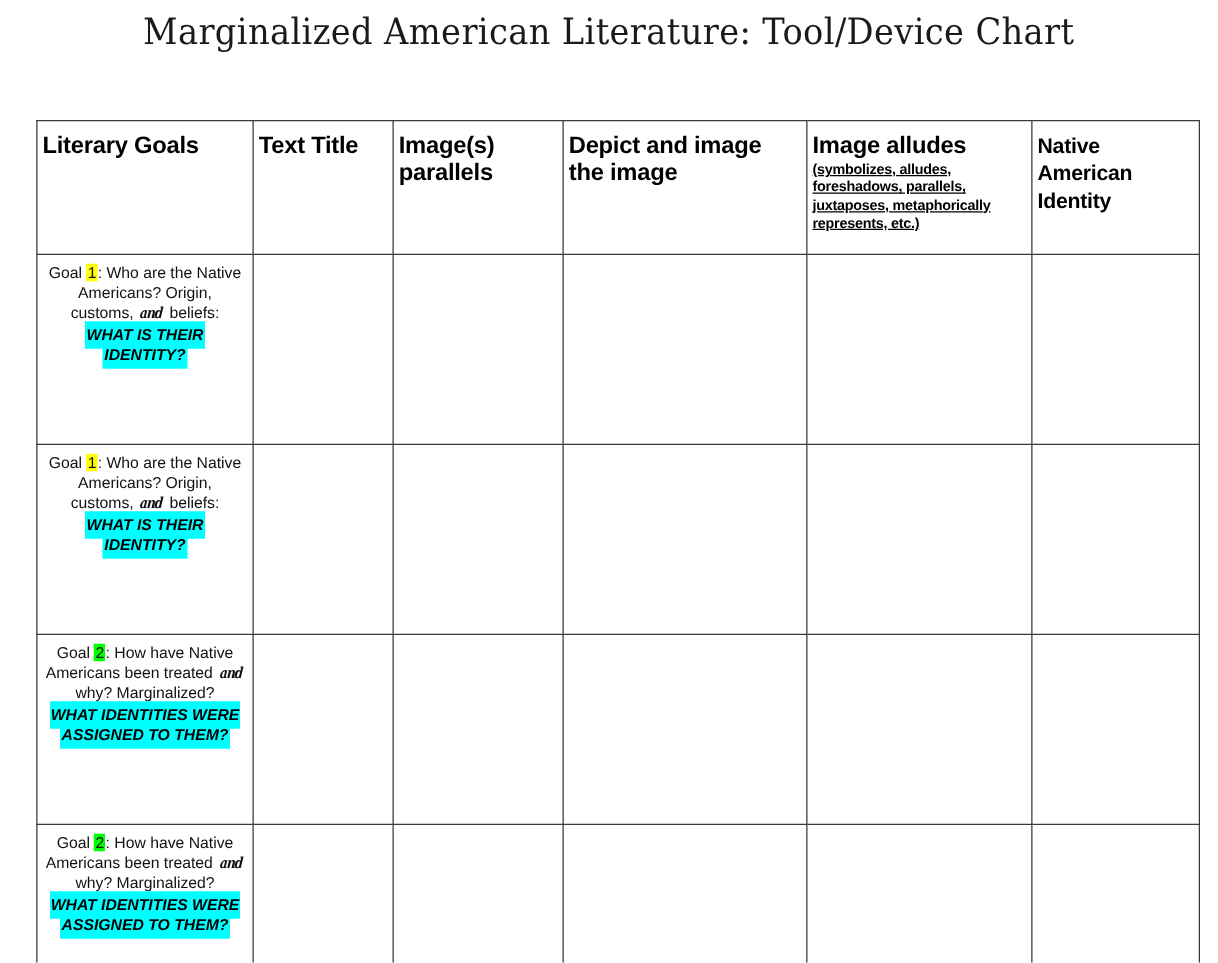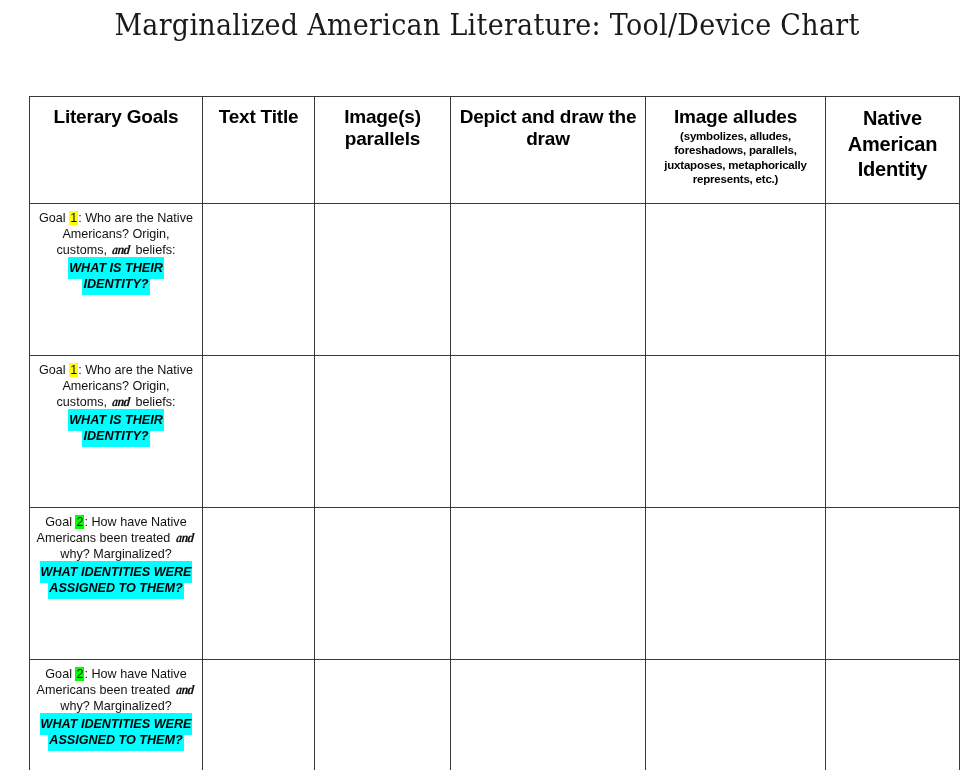--- a/index.html
+++ b/index.html
@@ -58,42 +58,43 @@
   col.c-goals    { width: 173px; }
   col.c-title    { width: 112px; }
   col.c-images   { width: 136px; }
   col.c-depict   { width: 195px; }
   col.c-purpose  { width: 180px; }
   col.c-identity { width: 134px; }
 
   
   tr.header-row th {
     height: 97px;
-    text-align: center;
+    text-align: left;
     vertical-align: top;
     padding: 9px 4px 0 4px;
   }
   .th-main {
     display: block;
     font-size: 19px;
     font-weight: bold;
     line-height: 1.17;
     letter-spacing: -0.2px;
   }
   .th-main.small-caps-stack {
-    font-size: 20px;
+    font-size: 17px;
     line-height: 1.28;
   }
   .th-sub {
     display: block;
     margin-top: 1px;
     font-size: 11.5px;
     font-weight: bold;
     line-height: 1.23;
     letter-spacing: -0.2px;
+    text-decoration: underline;
   }
 
   
   tr.goal-row td { height: 138px; }
   tr.goal-row td.goal-cell {
     padding: 7px 6px 6px 6px;
     text-align: center;
   }
   tr.goal-row td.blank-cell { padding: 0; }
 
@@ -157,21 +158,21 @@
         <th>
           <span class="th-main">Literary Goals</span>
         </th>
         <th>
           <span class="th-main">Text Title</span>
         </th>
         <th>
           <span class="th-main">Image(s) parallels</span>
         </th>
         <th>
-          <span class="th-main">Depict and draw the draw</span>
+          <span class="th-main">Depict and image the image</span>
         </th>
         <th>
           <span class="th-main">Image alludes</span>
           <span class="th-sub">(symbolizes, alludes, foreshadows, parallels, juxtaposes, metaphorically represents, etc.)</span>
         </th>
         <th>
           <span class="th-main small-caps-stack">Native American Identity</span>
         </th>
       </tr>
     </thead>

